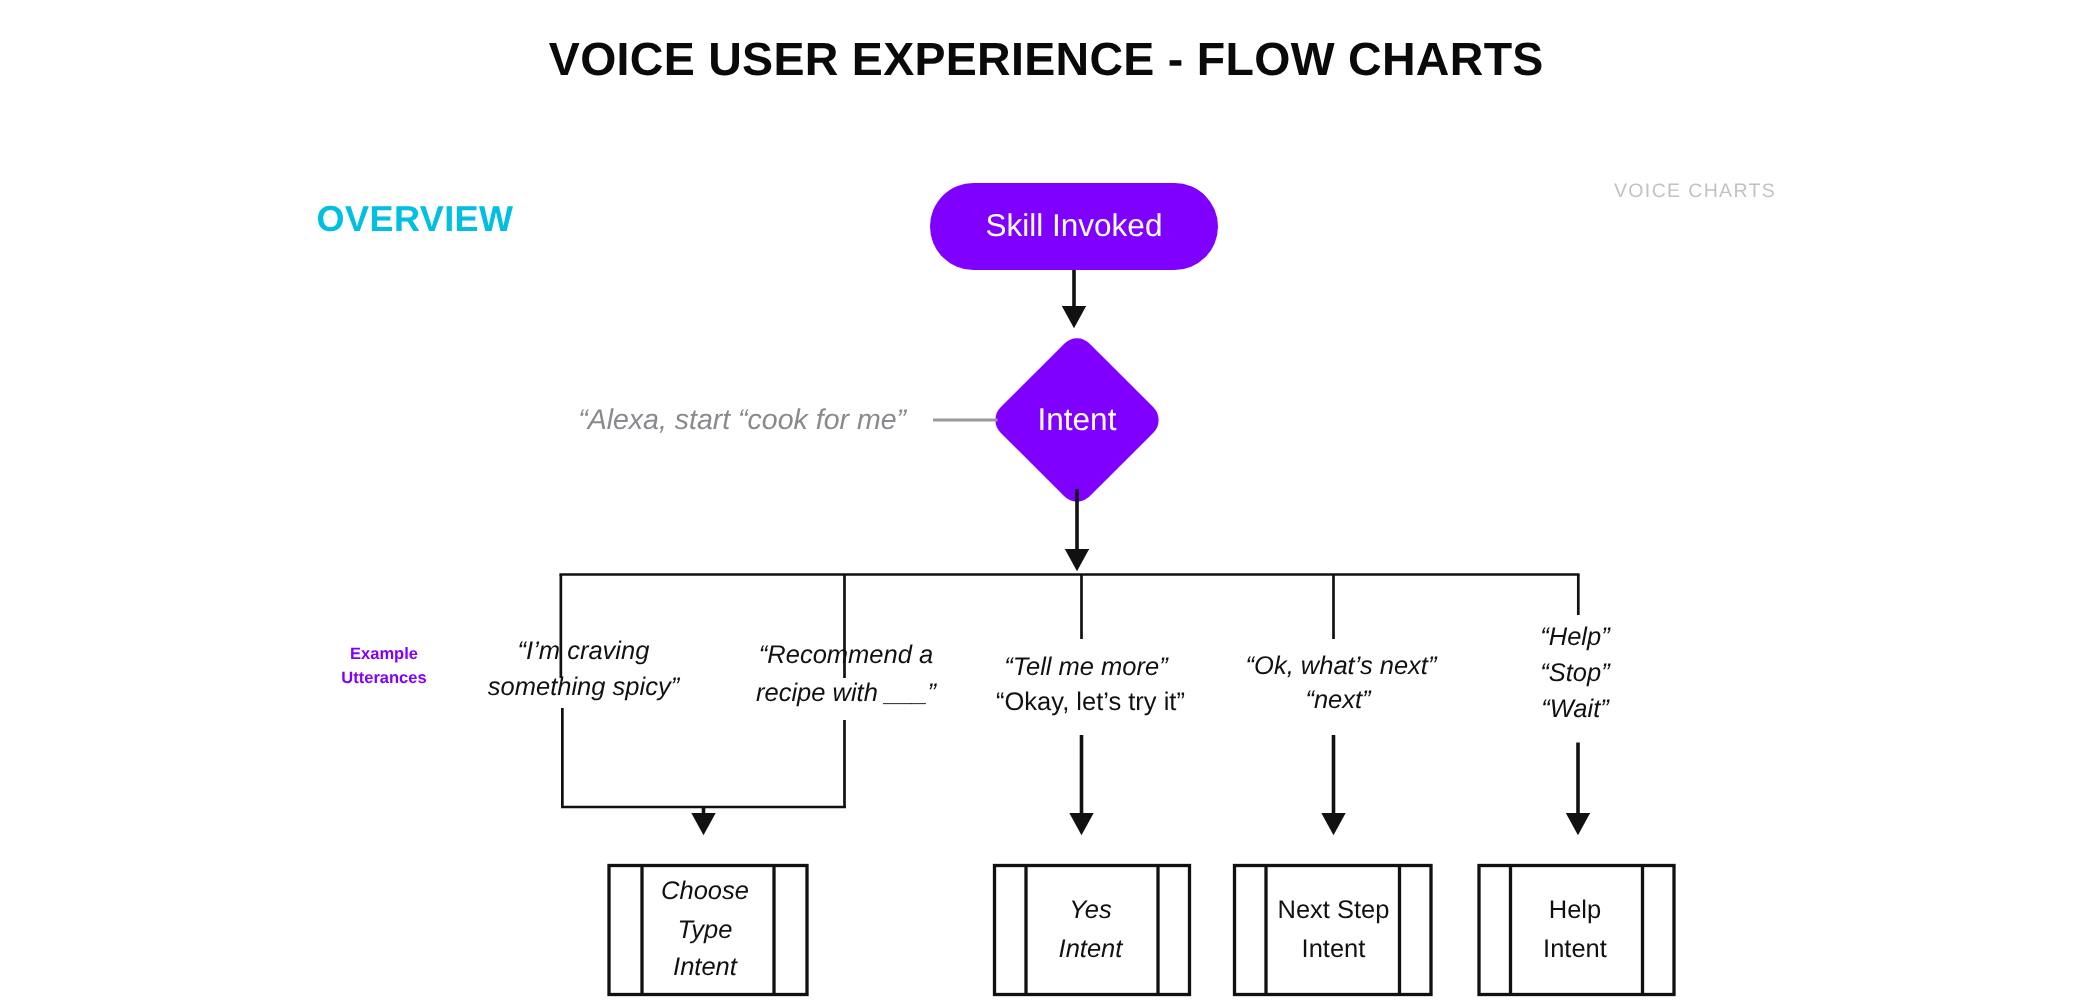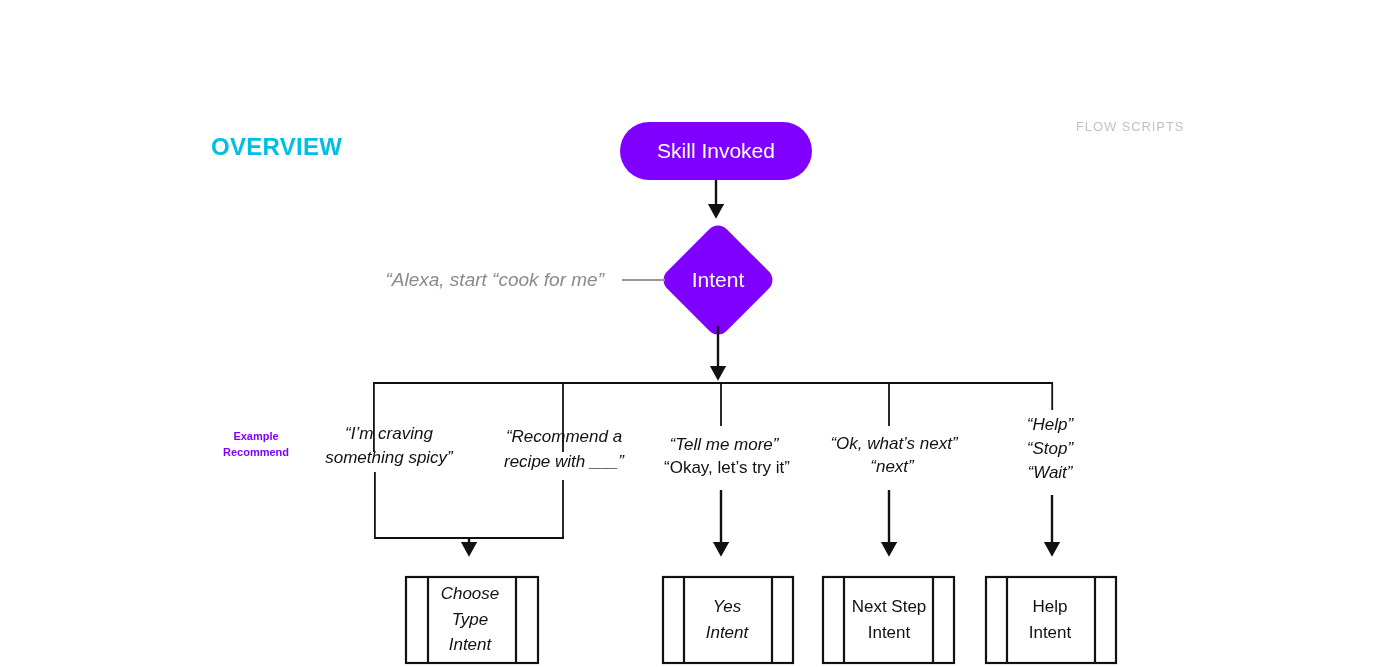--- a/index.html
+++ b/index.html
@@ -123,28 +123,29 @@
   .shape-box-inner {
     stroke: #111111;
     stroke-width: 2.2;
   }
 </style>
 </head>
 <body>
 
 <div id="slide">
 
+  <div id="slide-title">VOICE USER EXPERIENCE - FLOW CHARTS</div>
 
   <div id="section-label">OVERVIEW</div>
 
-  <div id="corner-label">FLOW SCRIPTS</div>
+  <div id="corner-label">VOICE CHARTS</div>
 
   <div id="example-label">
     <div>Example</div>
-    <div>Recommend</div>
+    <div>Utterances</div>
   </div>
 
   <svg id="flow-svg" width="1395" height="667" viewBox="0 0 1395 667">
     <defs>
       <marker id="arrowhead" markerWidth="8" markerHeight="8" refX="4.2" refY="3.4" orient="auto" markerUnits="strokeWidth">
         <path d="M0,0 L0,6.8 L6.2,3.4 z" fill="#111111"></path>
       </marker>
     </defs>
 
     <g>

